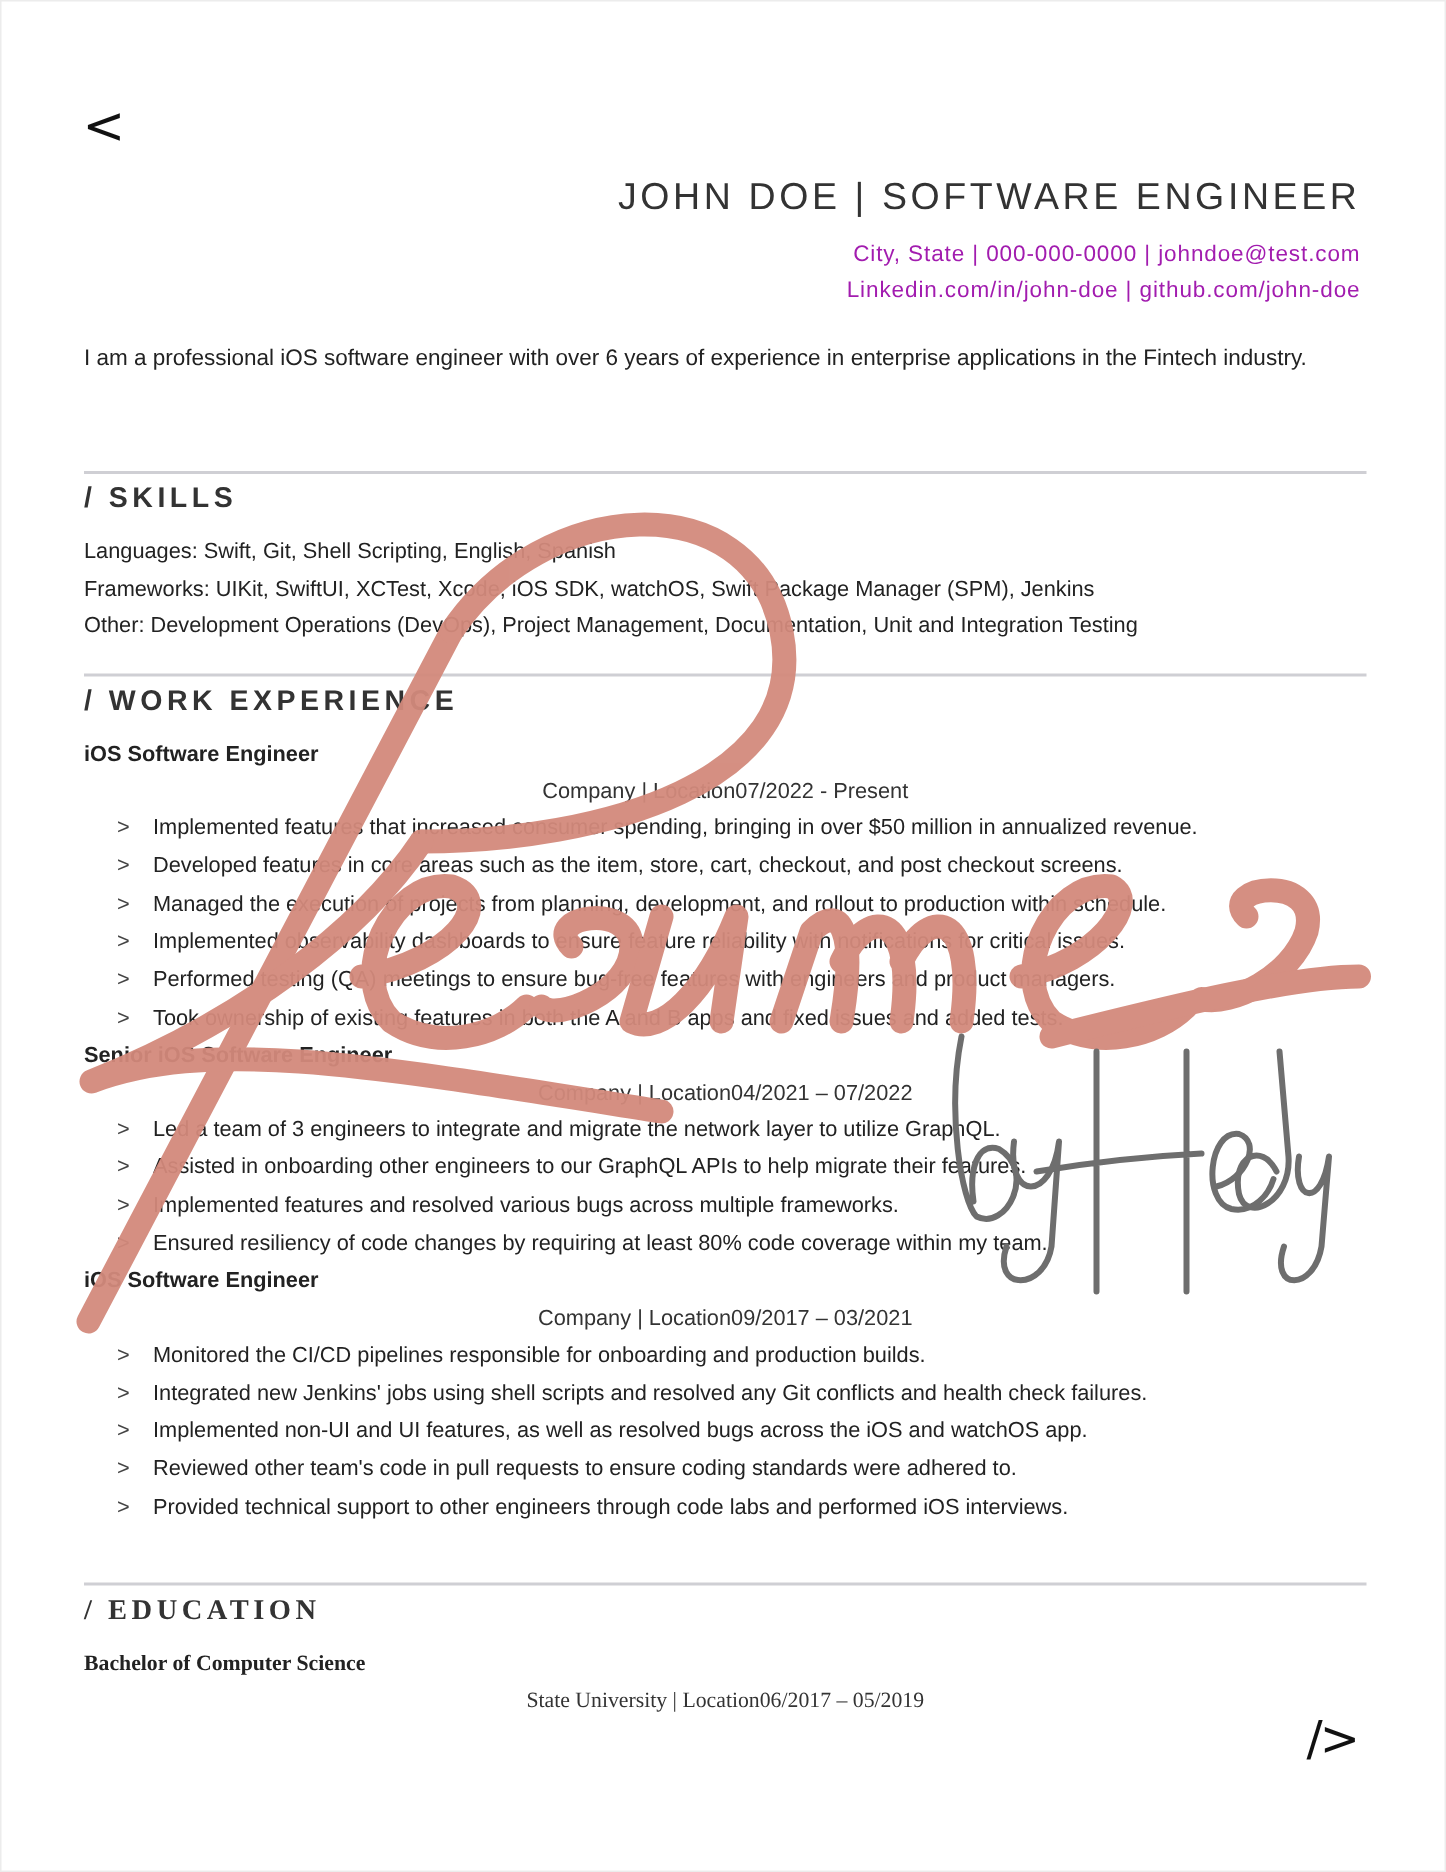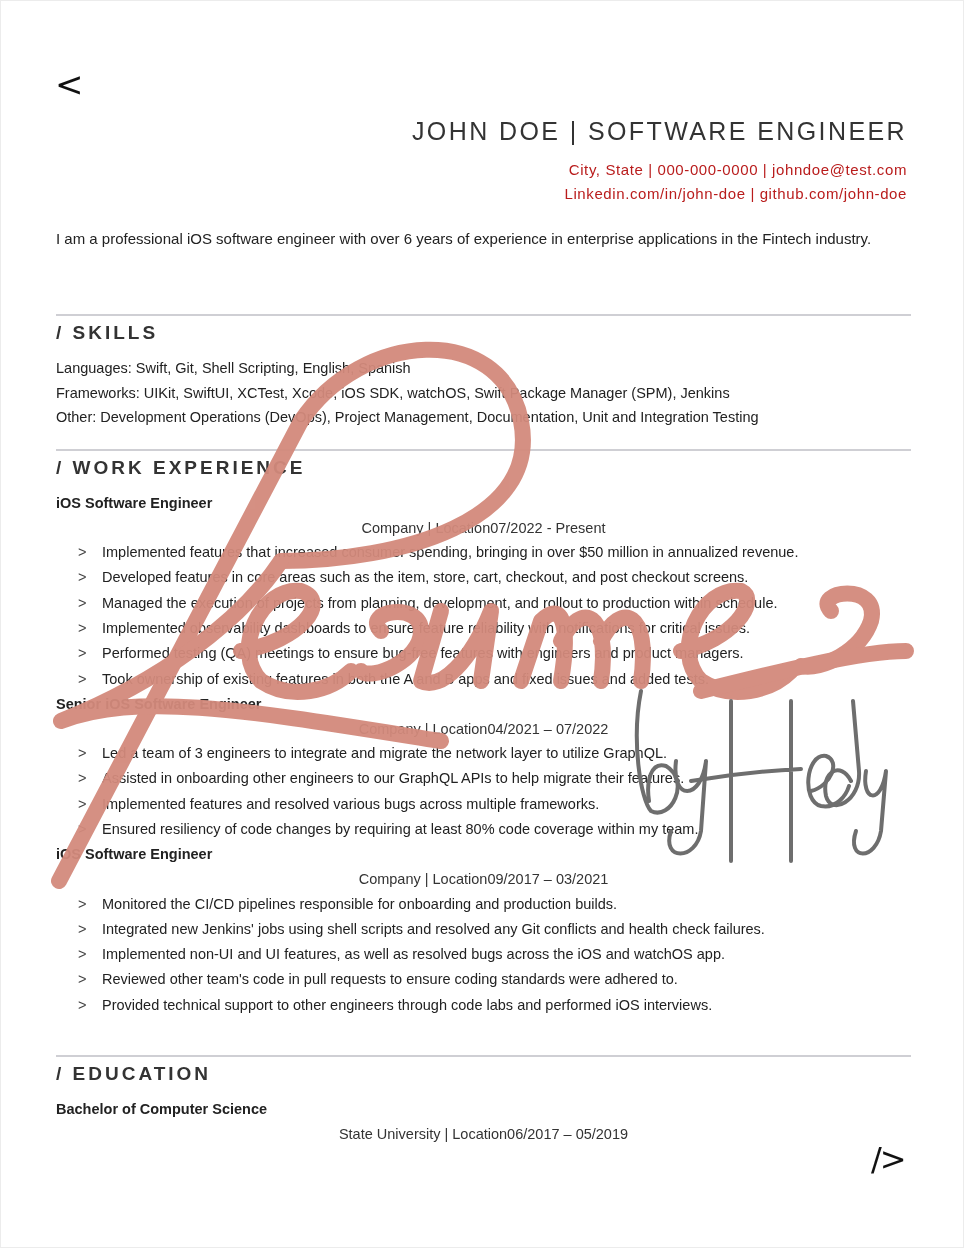--- a/index.html
+++ b/index.html
@@ -6,21 +6,21 @@
   body { width: 964px; height: 1248px; position: relative; overflow: hidden;
          font-family: "Liberation Sans", sans-serif; color: #222; }
   .page { position: absolute; left: 0; top: 0; width: 962px; height: 1246px;
           border: 1px solid #ececec; background: #fff; }
   .corner-open { position: absolute; left: 54px; top: 66px; font-size: 34px; color: #111;
                  font-family: "DejaVu Sans", sans-serif; line-height: 1; }
   .corner-close { position: absolute; left: 870px; top: 1142px; font-size: 32px; color: #111;
                   font-family: "DejaVu Sans", sans-serif; line-height: 1; letter-spacing: -2px; }
   .header { position: absolute; right: 56px; top: 116px; text-align: right; margin-left: 20px; }
   .name { font-size: 25px; letter-spacing: 2.4px; color: #333; font-weight: normal; margin: 0 0 12px 0; }
-  .contact { font-size: 15px; color: #b91c1c; letter-spacing: 0.6px; line-height: 24px; }
+  .contact { font-size: 15px; color: #a21caf; letter-spacing: 0.6px; line-height: 24px; }
   .summary { position: absolute; left: 55px; top: 226px; width: 830px; font-size: 15px;
              line-height: 24px; color: #222; }
   .section { position: absolute; left: 55px; width: 855px; margin-top: 20px; }
   .rule { height: 2px; background: #cfcfd4; width: 855px; margin-bottom: 6px; }
   .sec-title { font-size: 19px; font-weight: bold; letter-spacing: 3px; color: #333; margin: 0 0 12px 0; }
   .line { font-size: 14.5px; line-height: 24.6px; color: #222; white-space: nowrap; }
   .job-title { font-size: 14.5px; font-weight: bold; line-height: 24.6px; color: #222; }
   .meta { display: flex; justify-content: center; font-size: 14.5px; line-height: 24.6px; color: #333; }
   .bullets { list-style: none; margin: 0; padding: 0 0 0 22px; }
   .bullets li { font-size: 14.5px; line-height: 25.3px; color: #222; white-space: nowrap; display: flex; }
@@ -138,21 +138,21 @@
             <span>Reviewed other team's code in pull requests to ensure coding standards were adhered to.</span>
           </li>
         <li>
             <span class="arrow">&gt;</span>
             <span>Provided technical support to other engineers through code labs and performed iOS interviews.</span>
           </li>
       </ul>
     </div>
   </div>
 
-  <div class="section" style="top:1034px;">
+  <div class="section" style="top:1034px;font-family:Liberation Serif, serif;">
     <div class="rule"></div>
     <div class="sec-title">/ EDUCATION</div>
     <div class="job-title">Bachelor of Computer Science</div>
     <div class="meta">
       <span>State University | Location</span>
       <span>06/2017 – 05/2019</span>
     </div>
   </div>
 
   <div class="corner-close">/&gt;</div>

